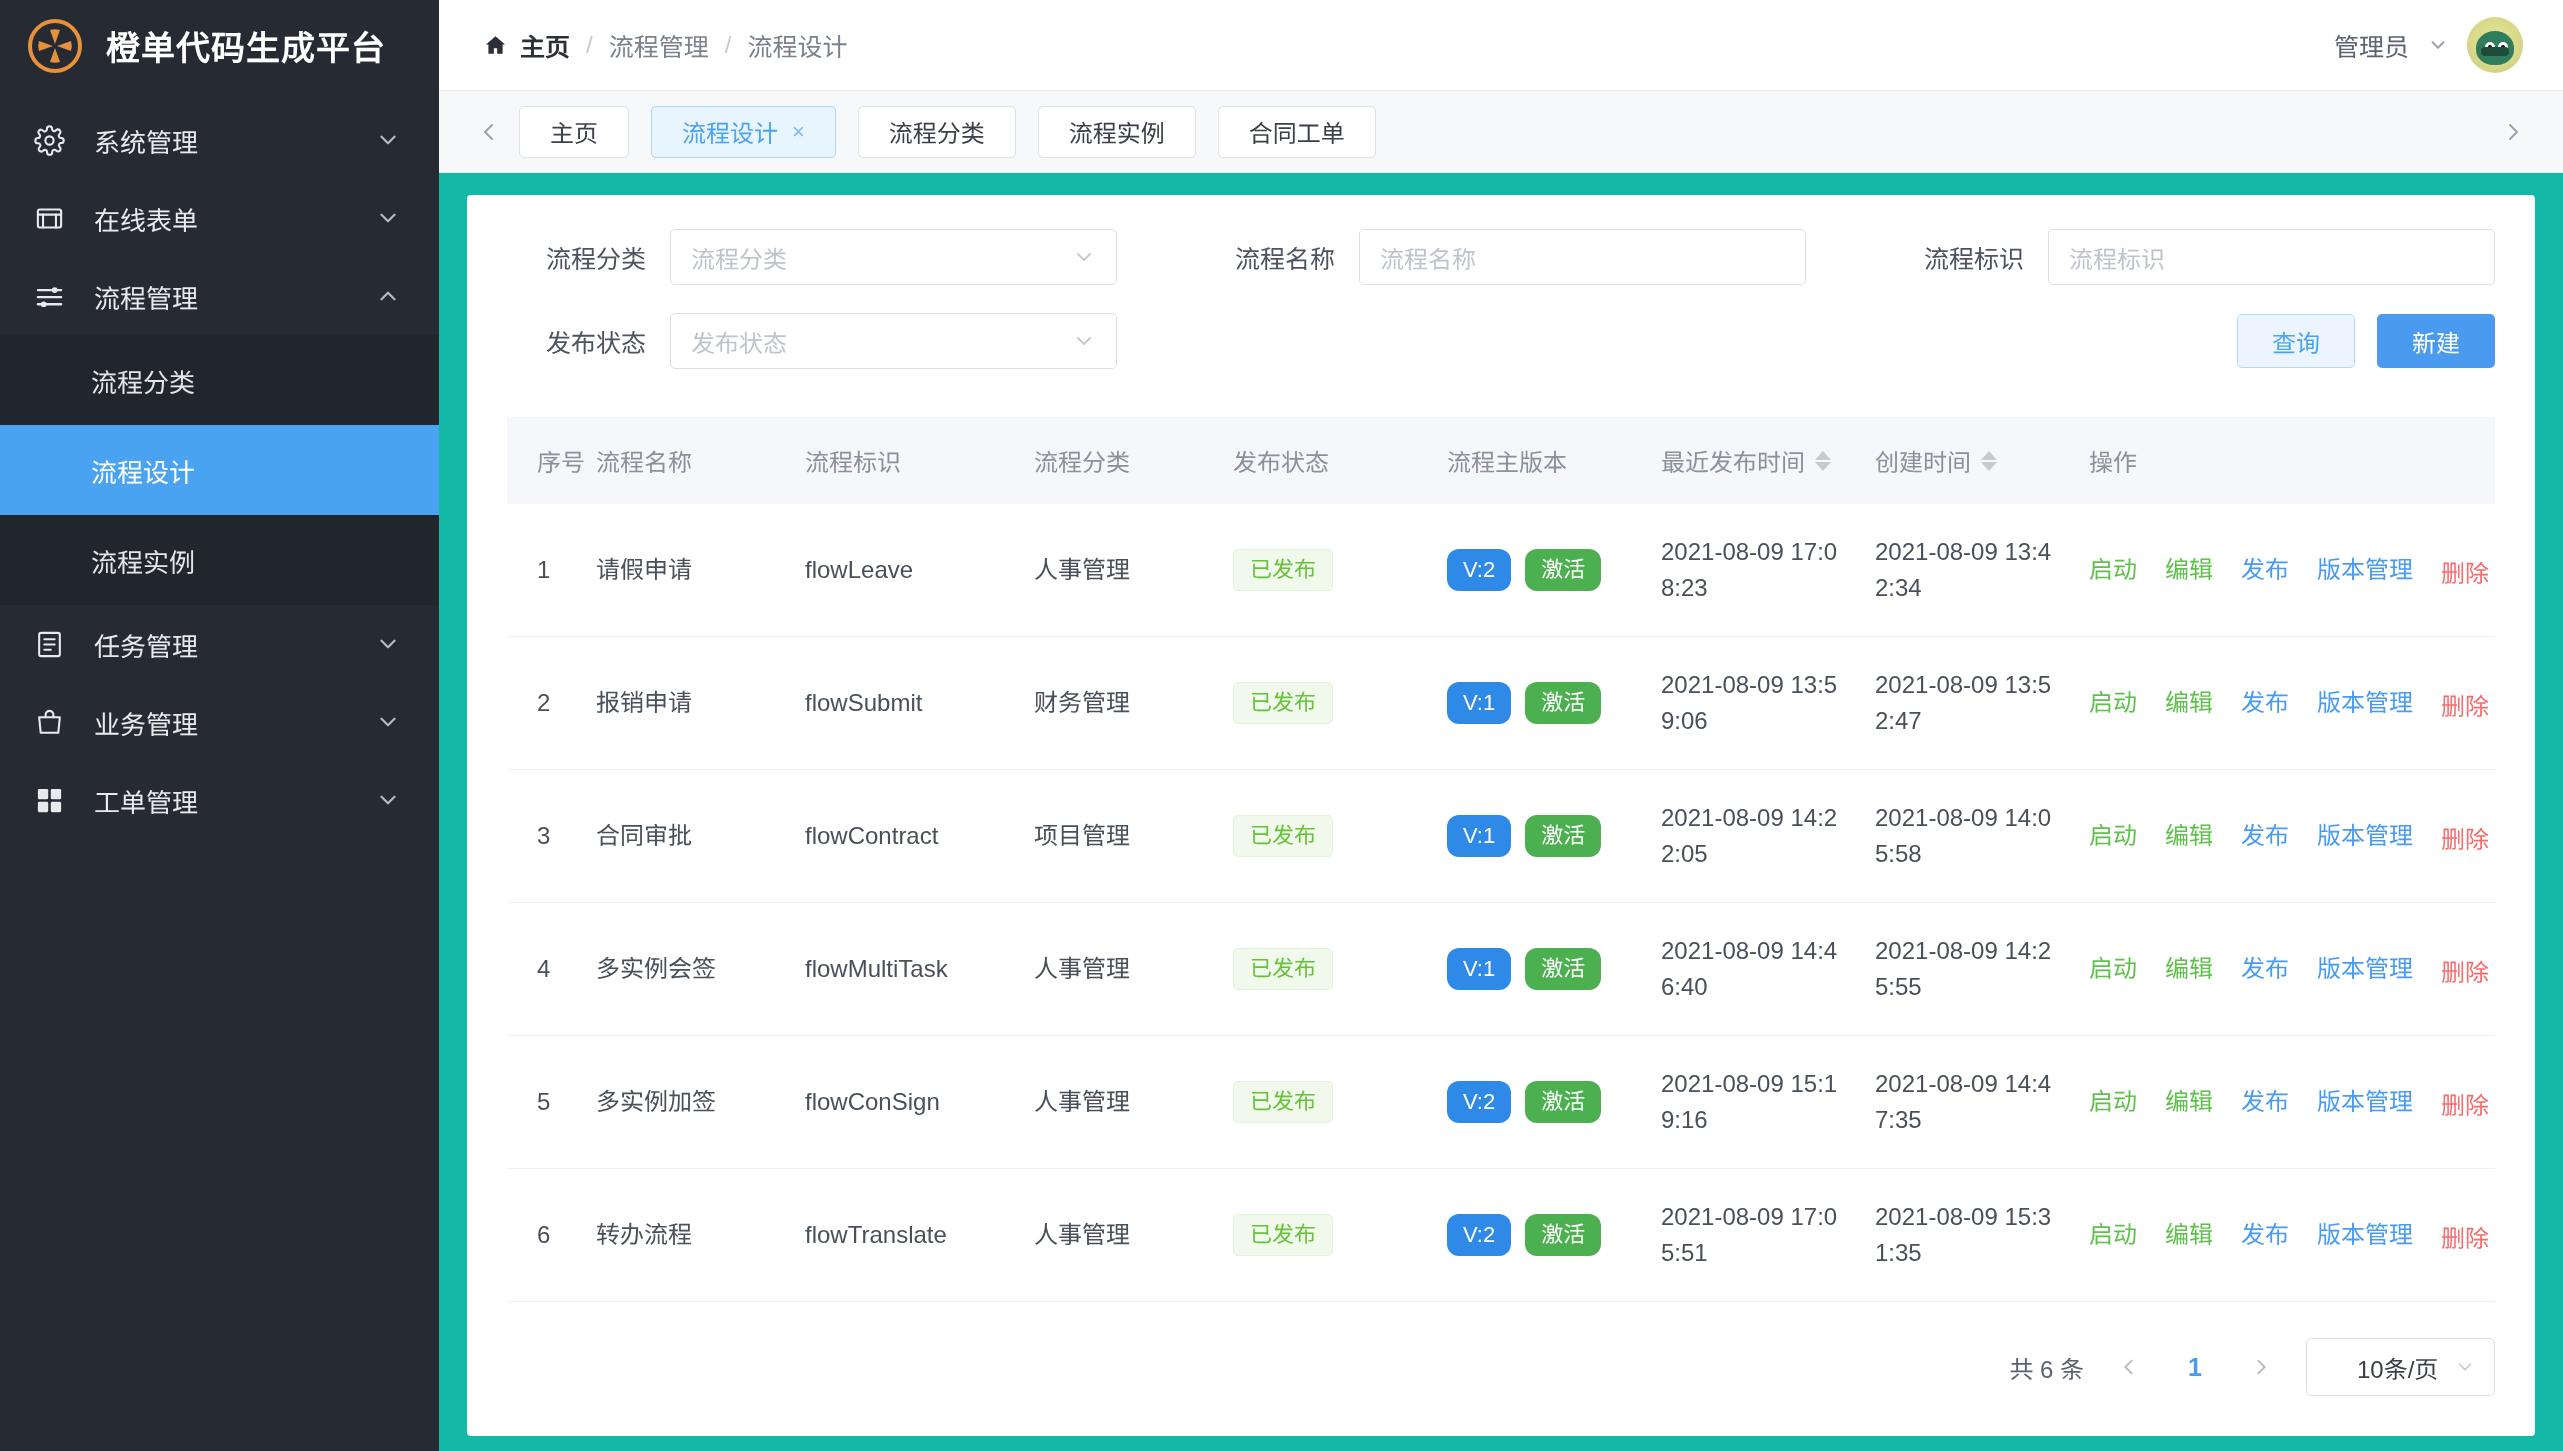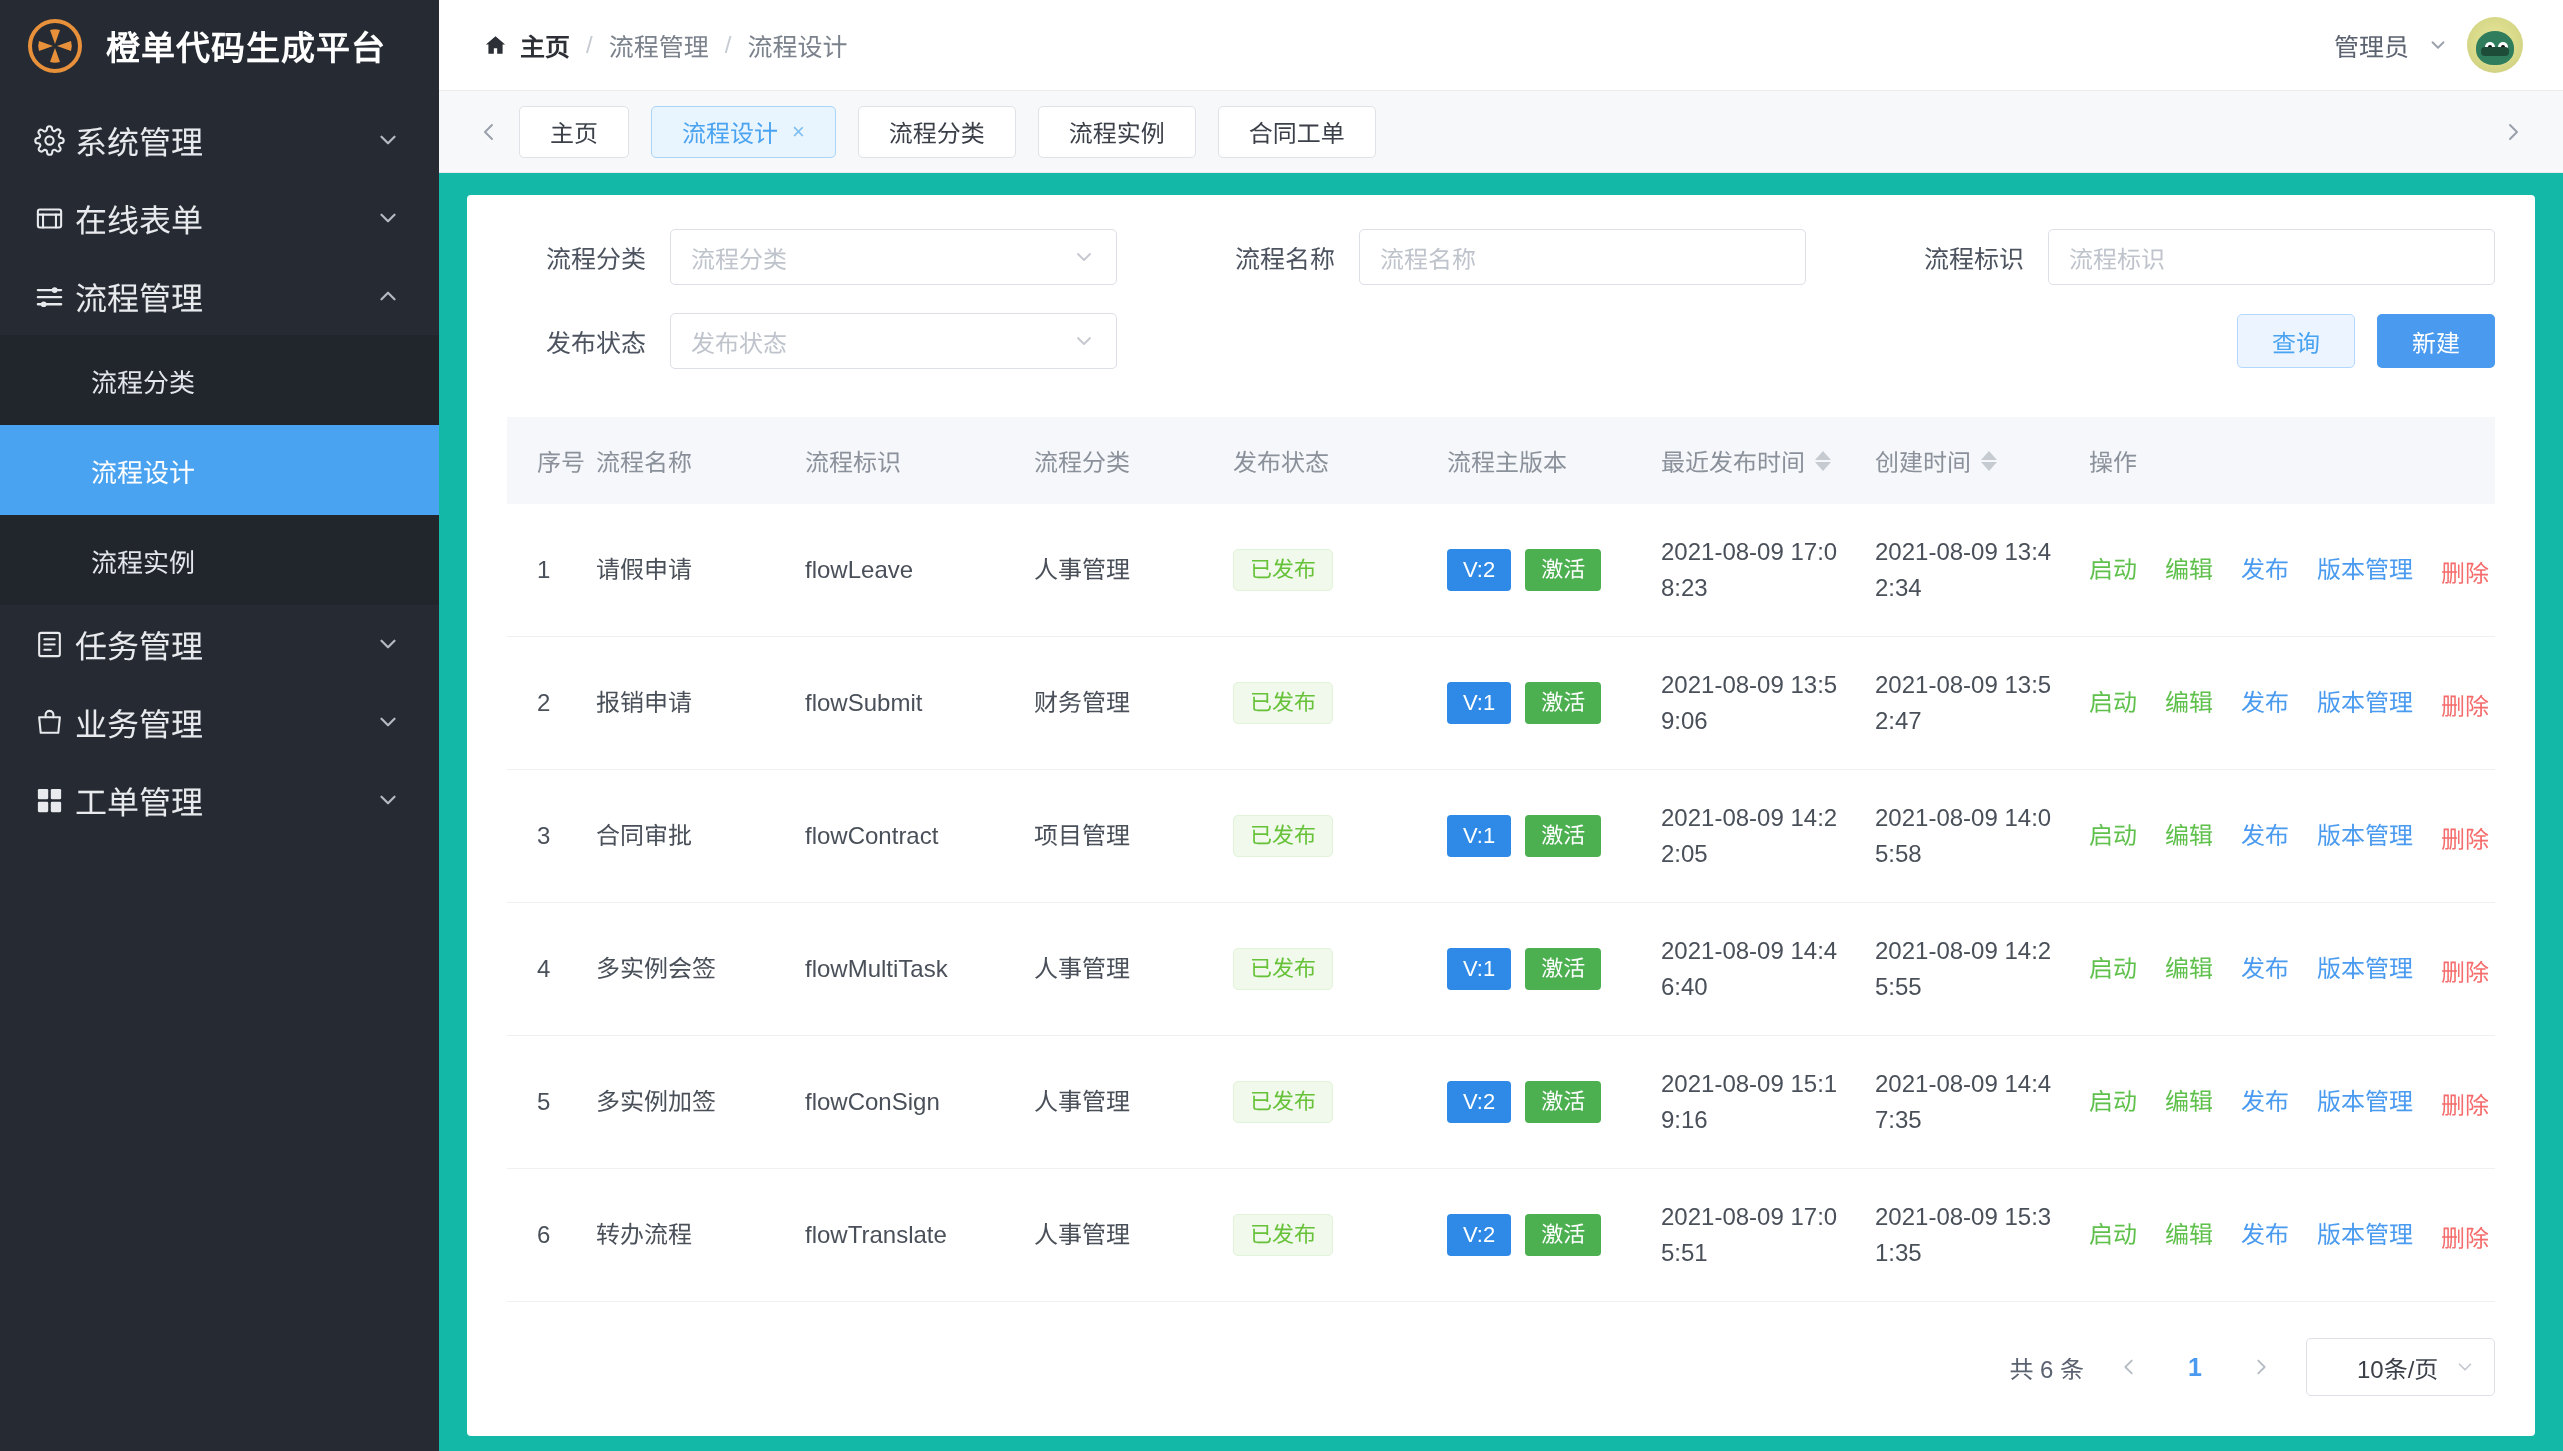--- a/index.html
+++ b/index.html
@@ -24,22 +24,22 @@
     height: 91px; flex: 0 0 91px;
     display: flex; align-items: center;
     padding-left: 26px; gap: 22px;
   }
   .brand-logo { width: 58px; height: 58px; flex: 0 0 58px; position: relative; }
   .brand-title { font-size: 34px; font-weight: bold; letter-spacing: 1px; color: #ffffff; }
 
   .menu { flex: 1 1 auto; padding-top: 10px; }
   .menu-item {
     height: 78px; display: flex; align-items: center;
-    padding: 0 38px 0 32px; gap: 9px; cursor: pointer;
-    font-size: 32px; color: #e8eaed;
+    padding: 0 38px 0 32px; gap: 28px; cursor: pointer;
+    font-size: 26px; color: #e8eaed;
   }
   .menu-item .mi-icon { width: 34px; height: 34px; flex: 0 0 34px; display: flex; align-items: center; justify-content: center; }
   .menu-item .mi-icon svg { width: 31px; height: 31px; display: block; }
   .menu-item .mi-label { flex: 1 1 auto; }
   .menu-item .mi-arrow { width: 26px; height: 26px; flex: 0 0 26px; opacity: .85; }
   .menu-item .mi-arrow svg { width: 26px; height: 26px; display: block; }
 
   .submenu { background: #21252c; }
   .submenu-item {
     height: 90px; display: flex; align-items: center;
@@ -166,21 +166,21 @@
   .col-crt   { width: 214px; }
   .col-ops   { width: auto; }
 
   .badge-pub {
     display: inline-block; background: #f0f9eb; color: #67c23a;
     border: 1px solid #e1f3d8; border-radius: 5px;
     font-size: 22px; padding: 9px 16px; line-height: 1;
   }
   .tags { display: flex; align-items: center; gap: 14px; }
   .tag {
-    display: inline-block; border-radius: 4px; color: #fff;
+    display: inline-block; border-radius: 12px; color: #fff;
     font-size: 22px; padding: 10px 16px; line-height: 1; white-space: nowrap;
   }
   .tag-ver { background: #2e8ae6; }
   .tag-act { background: #4caf50; }
   .ts { display: block; max-width: 184px; word-break: break-all; }
   .ops { display: flex; align-items: center; gap: 28px; flex-wrap: nowrap; }
   .op { font-size: 24px; cursor: pointer; white-space: nowrap; }
   .op-green { color: #5fc04c; }
   .op-blue  { color: #4a9bf0; }
   .op-red   { color: #f56c6c; margin-top: 8px; }

